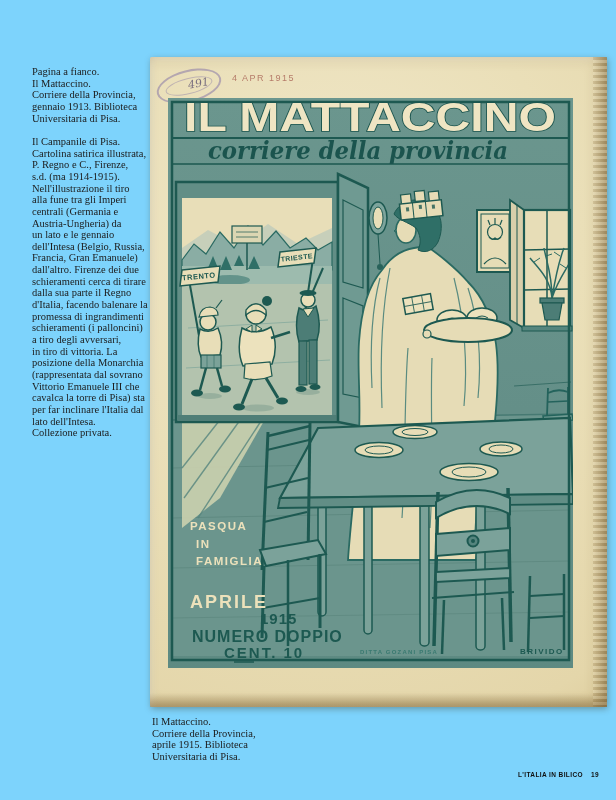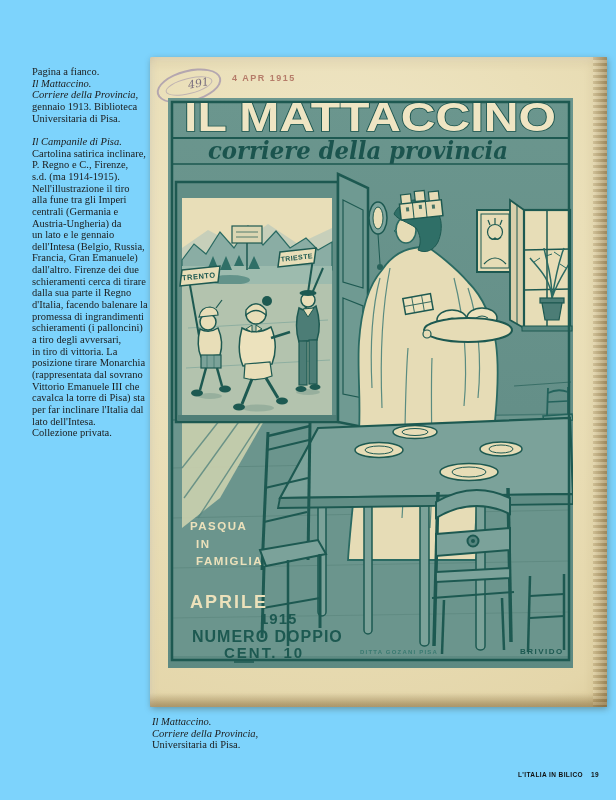--- a/index.html
+++ b/index.html
@@ -3,21 +3,21 @@
 <meta charset="utf-8">
 <style>
   html,body{margin:0;padding:0;}
   body{width:616px;height:800px;background:#ffffff;font-family:"Liberation Serif",serif;position:relative;overflow:hidden;}
 
   .page{position:absolute;inset:0;background:#7dd3fc;}
 
   
   .side-caption{position:absolute;left:32px;top:66px;width:126px;font-size:10.5px;line-height:11.65px;color:#1c1c1c;}
   .cap-line{min-height:11.65px;white-space:nowrap;}
-  .cap-line.it{font-style:italic;}
+  .cap-line.it{}
 
   
   .bottom-caption{position:absolute;left:152px;top:716px;width:210px;font-size:10.5px;line-height:11.65px;color:#1c1c1c;}
 
   
   .running-footer{position:absolute;top:771px;right:17px;display:flex;align-items:baseline;gap:8px;
     font-family:"Liberation Sans",sans-serif;font-weight:700;font-size:6.5px;letter-spacing:.4px;color:#101010;}
 
   
   .photo{position:absolute;left:150px;top:57px;width:457px;height:650px;border-radius:2px;
@@ -30,59 +30,59 @@
     background:repeating-linear-gradient(180deg, rgba(120,90,40,.16) 0 3px, rgba(244,235,205,.25) 3px 6px),
                linear-gradient(90deg, rgba(0,0,0,0), rgba(90,65,25,.30));}
   .edge-bottom{position:absolute;left:0;right:0;bottom:0;height:14px;
     background:linear-gradient(180deg, rgba(0,0,0,0), rgba(110,80,35,.28));}
 
   .stamp-oval{position:absolute;left:6px;top:13px;width:62px;height:28px;border:2px solid rgba(125,110,165,.5);
     border-radius:50%;transform:rotate(-14deg);}
   .stamp-oval .inner{position:absolute;left:7px;top:6px;right:7px;bottom:6px;border:1px solid rgba(125,110,165,.4);border-radius:50%;}
   .handwritten{position:absolute;left:38px;top:20px;font-family:"DejaVu Serif",serif;font-style:italic;
     font-size:11px;color:rgba(80,70,105,.75);transform:rotate(-10deg);}
-  .date-stamp{position:absolute;left:82px;top:16px;font-family:"Liberation Sans",sans-serif;font-weight:700;
+  .date-stamp{position:absolute;left:82px;top:16px;font-family:"Liberation Sans",sans-serif;font-weight:400;
     font-size:9px;letter-spacing:1.5px;color:rgba(172,106,90,.85);}
 
   .cover-art{position:absolute;left:18px;top:41px;width:405px;height:570px;display:block;}
 
   svg text{user-select:none;}
 </style>
 </head>
 <body>
 
 <div class="page">
 
   <div class="side-caption">
       <div class="cap-line">Pagina a fianco.</div>
       <div class="cap-line it">Il Mattaccino.</div>
       <div class="cap-line it">Corriere della Provincia,</div>
       <div class="cap-line">gennaio 1913. Biblioteca</div>
       <div class="cap-line">Universitaria di Pisa.</div>
       <div class="cap-line"></div>
       <div class="cap-line it">Il Campanile di Pisa.</div>
-      <div class="cap-line">Cartolina satirica inclinare,</div>
+      <div class="cap-line">Cartolina satirica illustrata,</div>
       <div class="cap-line">P. Regno e C., Firenze,</div>
       <div class="cap-line">s.d. (ma 1914-1915).</div>
       <div class="cap-line">Nell'illustrazione il tiro</div>
       <div class="cap-line">alla fune tra gli Imperi</div>
       <div class="cap-line">centrali (Germania e</div>
       <div class="cap-line">Austria-Ungheria) da</div>
       <div class="cap-line">un lato e le gennaio</div>
       <div class="cap-line">dell'Intesa (Belgio, Russia,</div>
       <div class="cap-line">Francia, Gran Emanuele)</div>
       <div class="cap-line">dall'altro. Firenze dei due</div>
       <div class="cap-line">schieramenti cerca di tirare</div>
       <div class="cap-line">dalla sua parte il Regno</div>
       <div class="cap-line">d'Italia, facendo balenare la</div>
       <div class="cap-line">promessa di ingrandimenti</div>
       <div class="cap-line">schieramenti (i palloncini)</div>
       <div class="cap-line">a tiro degli avversari,</div>
       <div class="cap-line">in tiro di vittoria. La</div>
-      <div class="cap-line">posizione tirare Monarchia</div>
+      <div class="cap-line">posizione della Monarchia</div>
       <div class="cap-line">(rappresentata dal sovrano</div>
       <div class="cap-line">Vittorio Emanuele III che</div>
       <div class="cap-line">cavalca la torre di Pisa) sta</div>
       <div class="cap-line">per far inclinare l'Italia dal</div>
       <div class="cap-line">lato dell'Intesa.</div>
       <div class="cap-line">Collezione privata.</div>
     </div>
 
   <div class="photo">
     <div class="stamp-oval">
@@ -381,20 +381,21 @@
       </g>
     </svg>
 
     <div class="edge-right"></div>
     <div class="edge-bottom"></div>
   </div>
 
   <div class="bottom-caption">
       <div class="cap-line it">Il Mattaccino.</div>
       <div class="cap-line it">Corriere della Provincia,</div>
+      <div class="cap-line">aprile 1915. Biblioteca</div>
       <div class="cap-line">Universitaria di Pisa.</div>
     </div>
 
   <div class="running-footer">
     <span>L'ITALIA IN BILICO</span>
     <span>19</span>
   </div>
 </div>
 
 </body></html>

